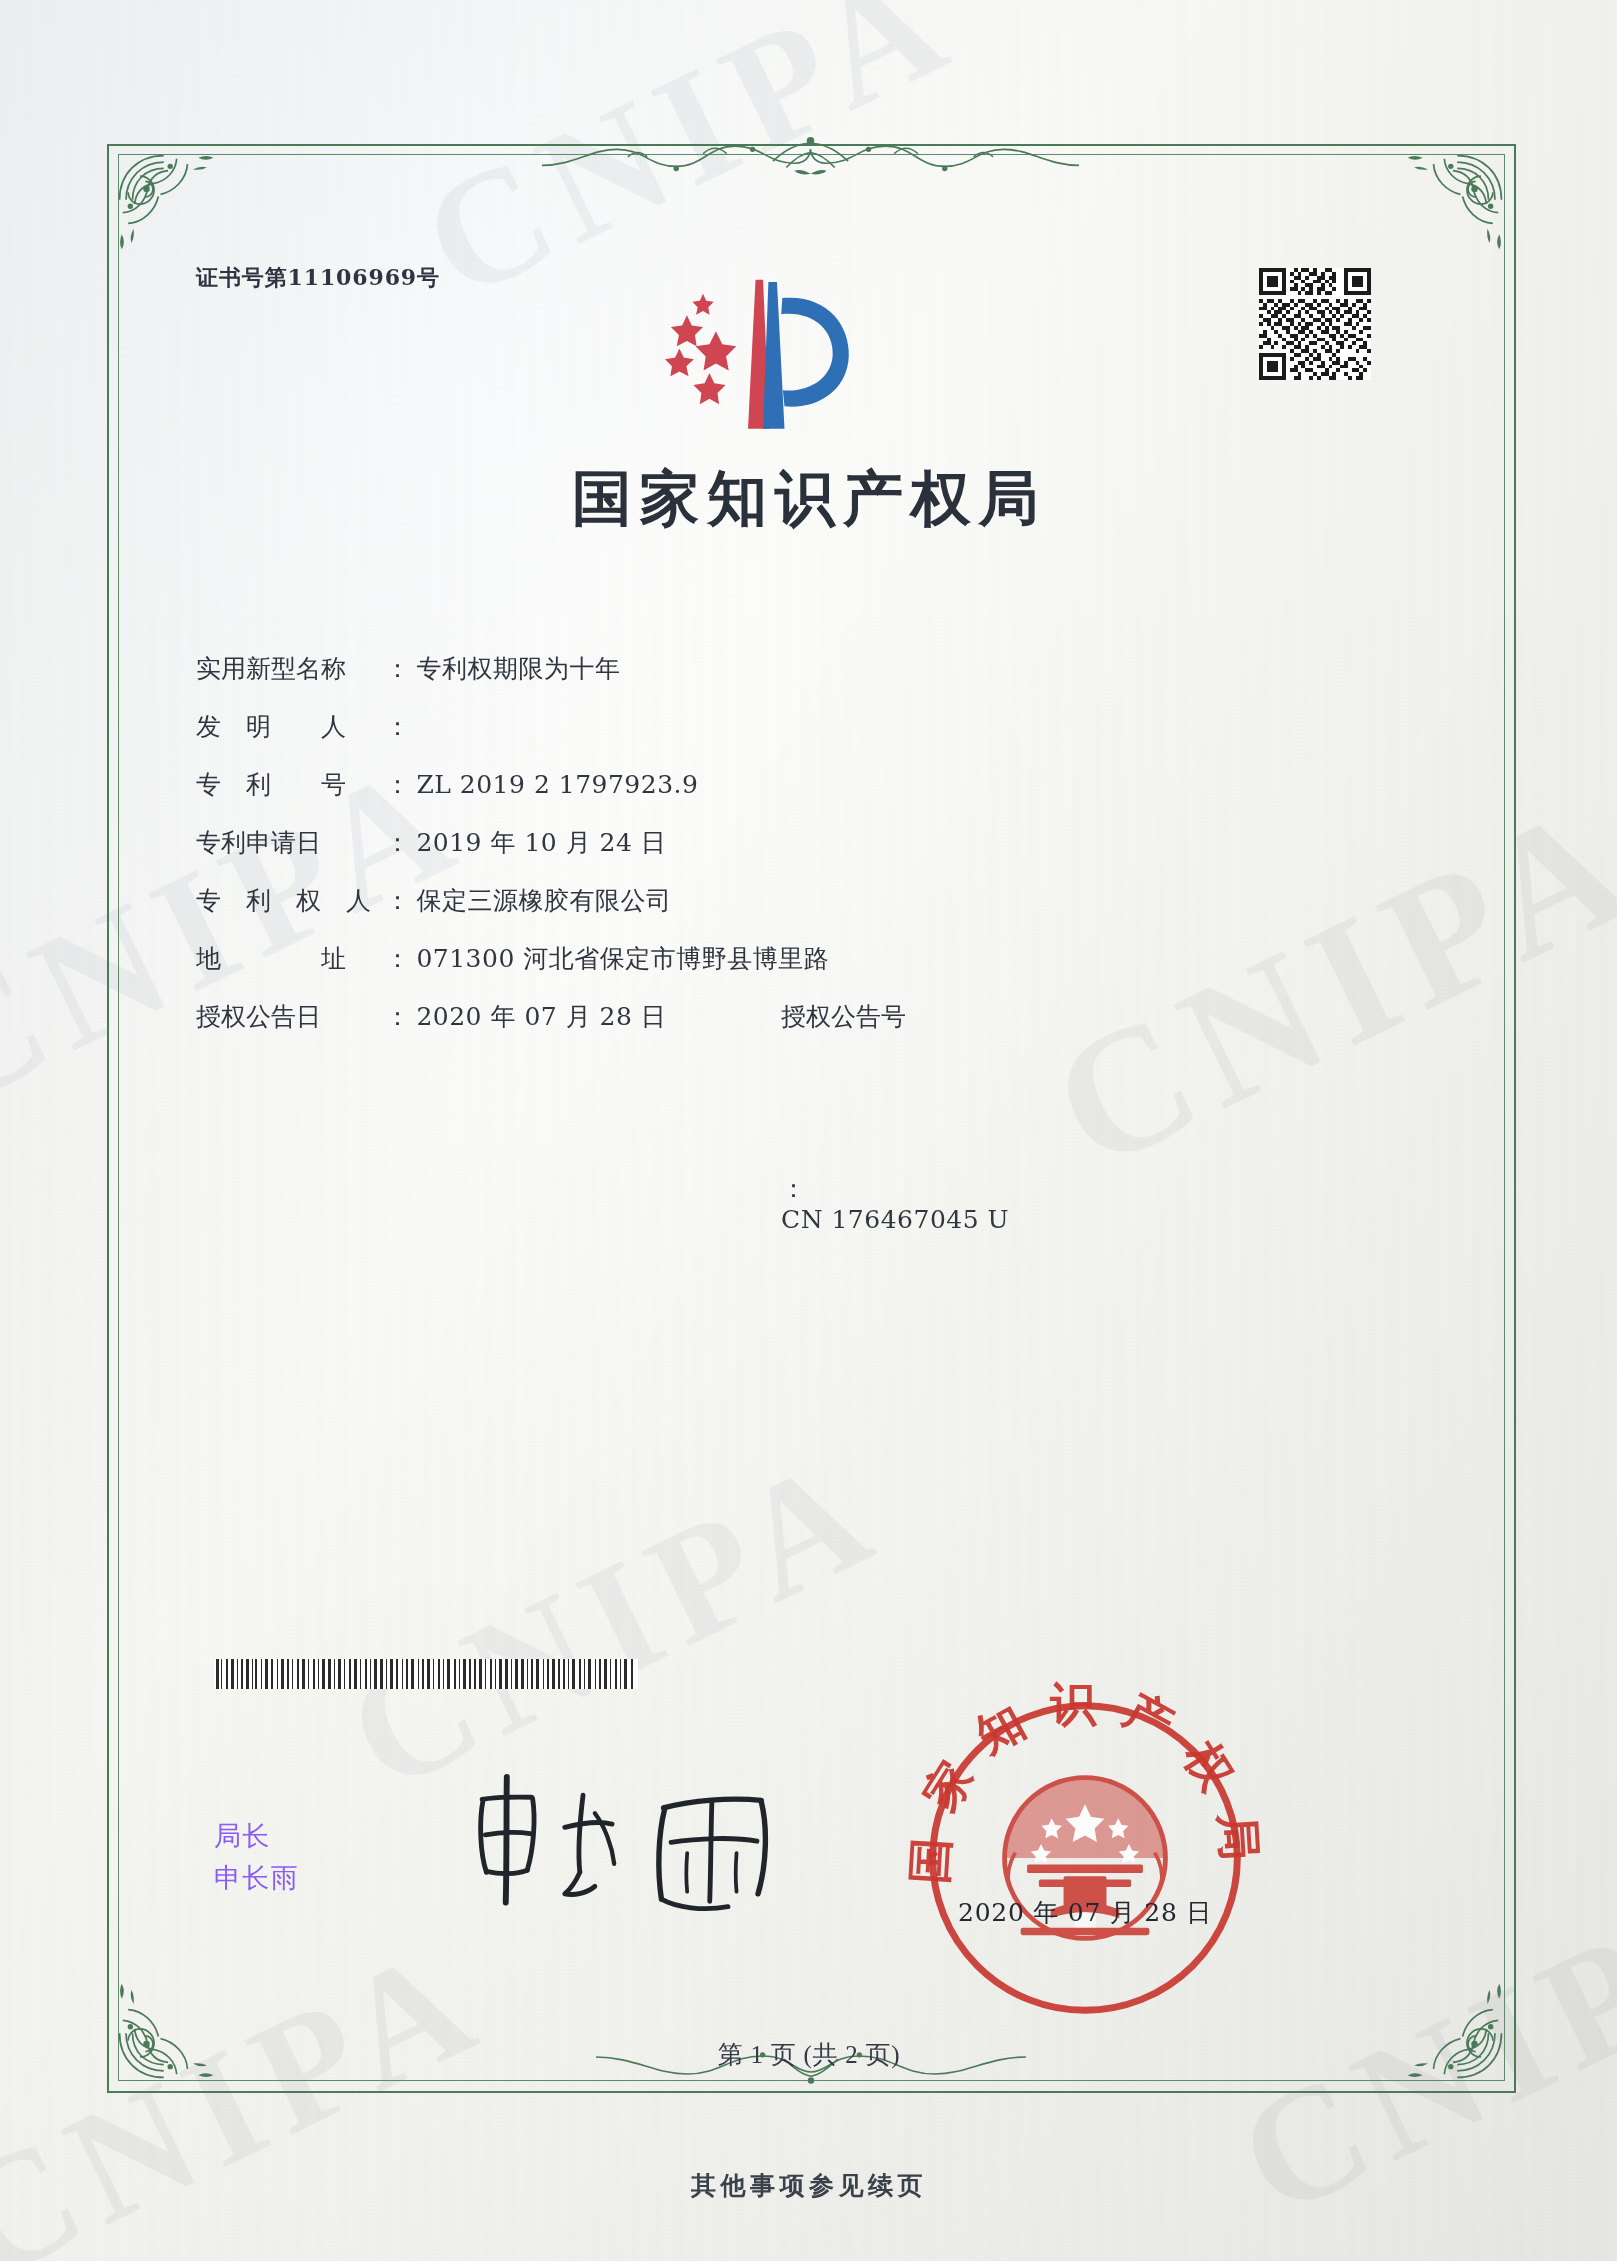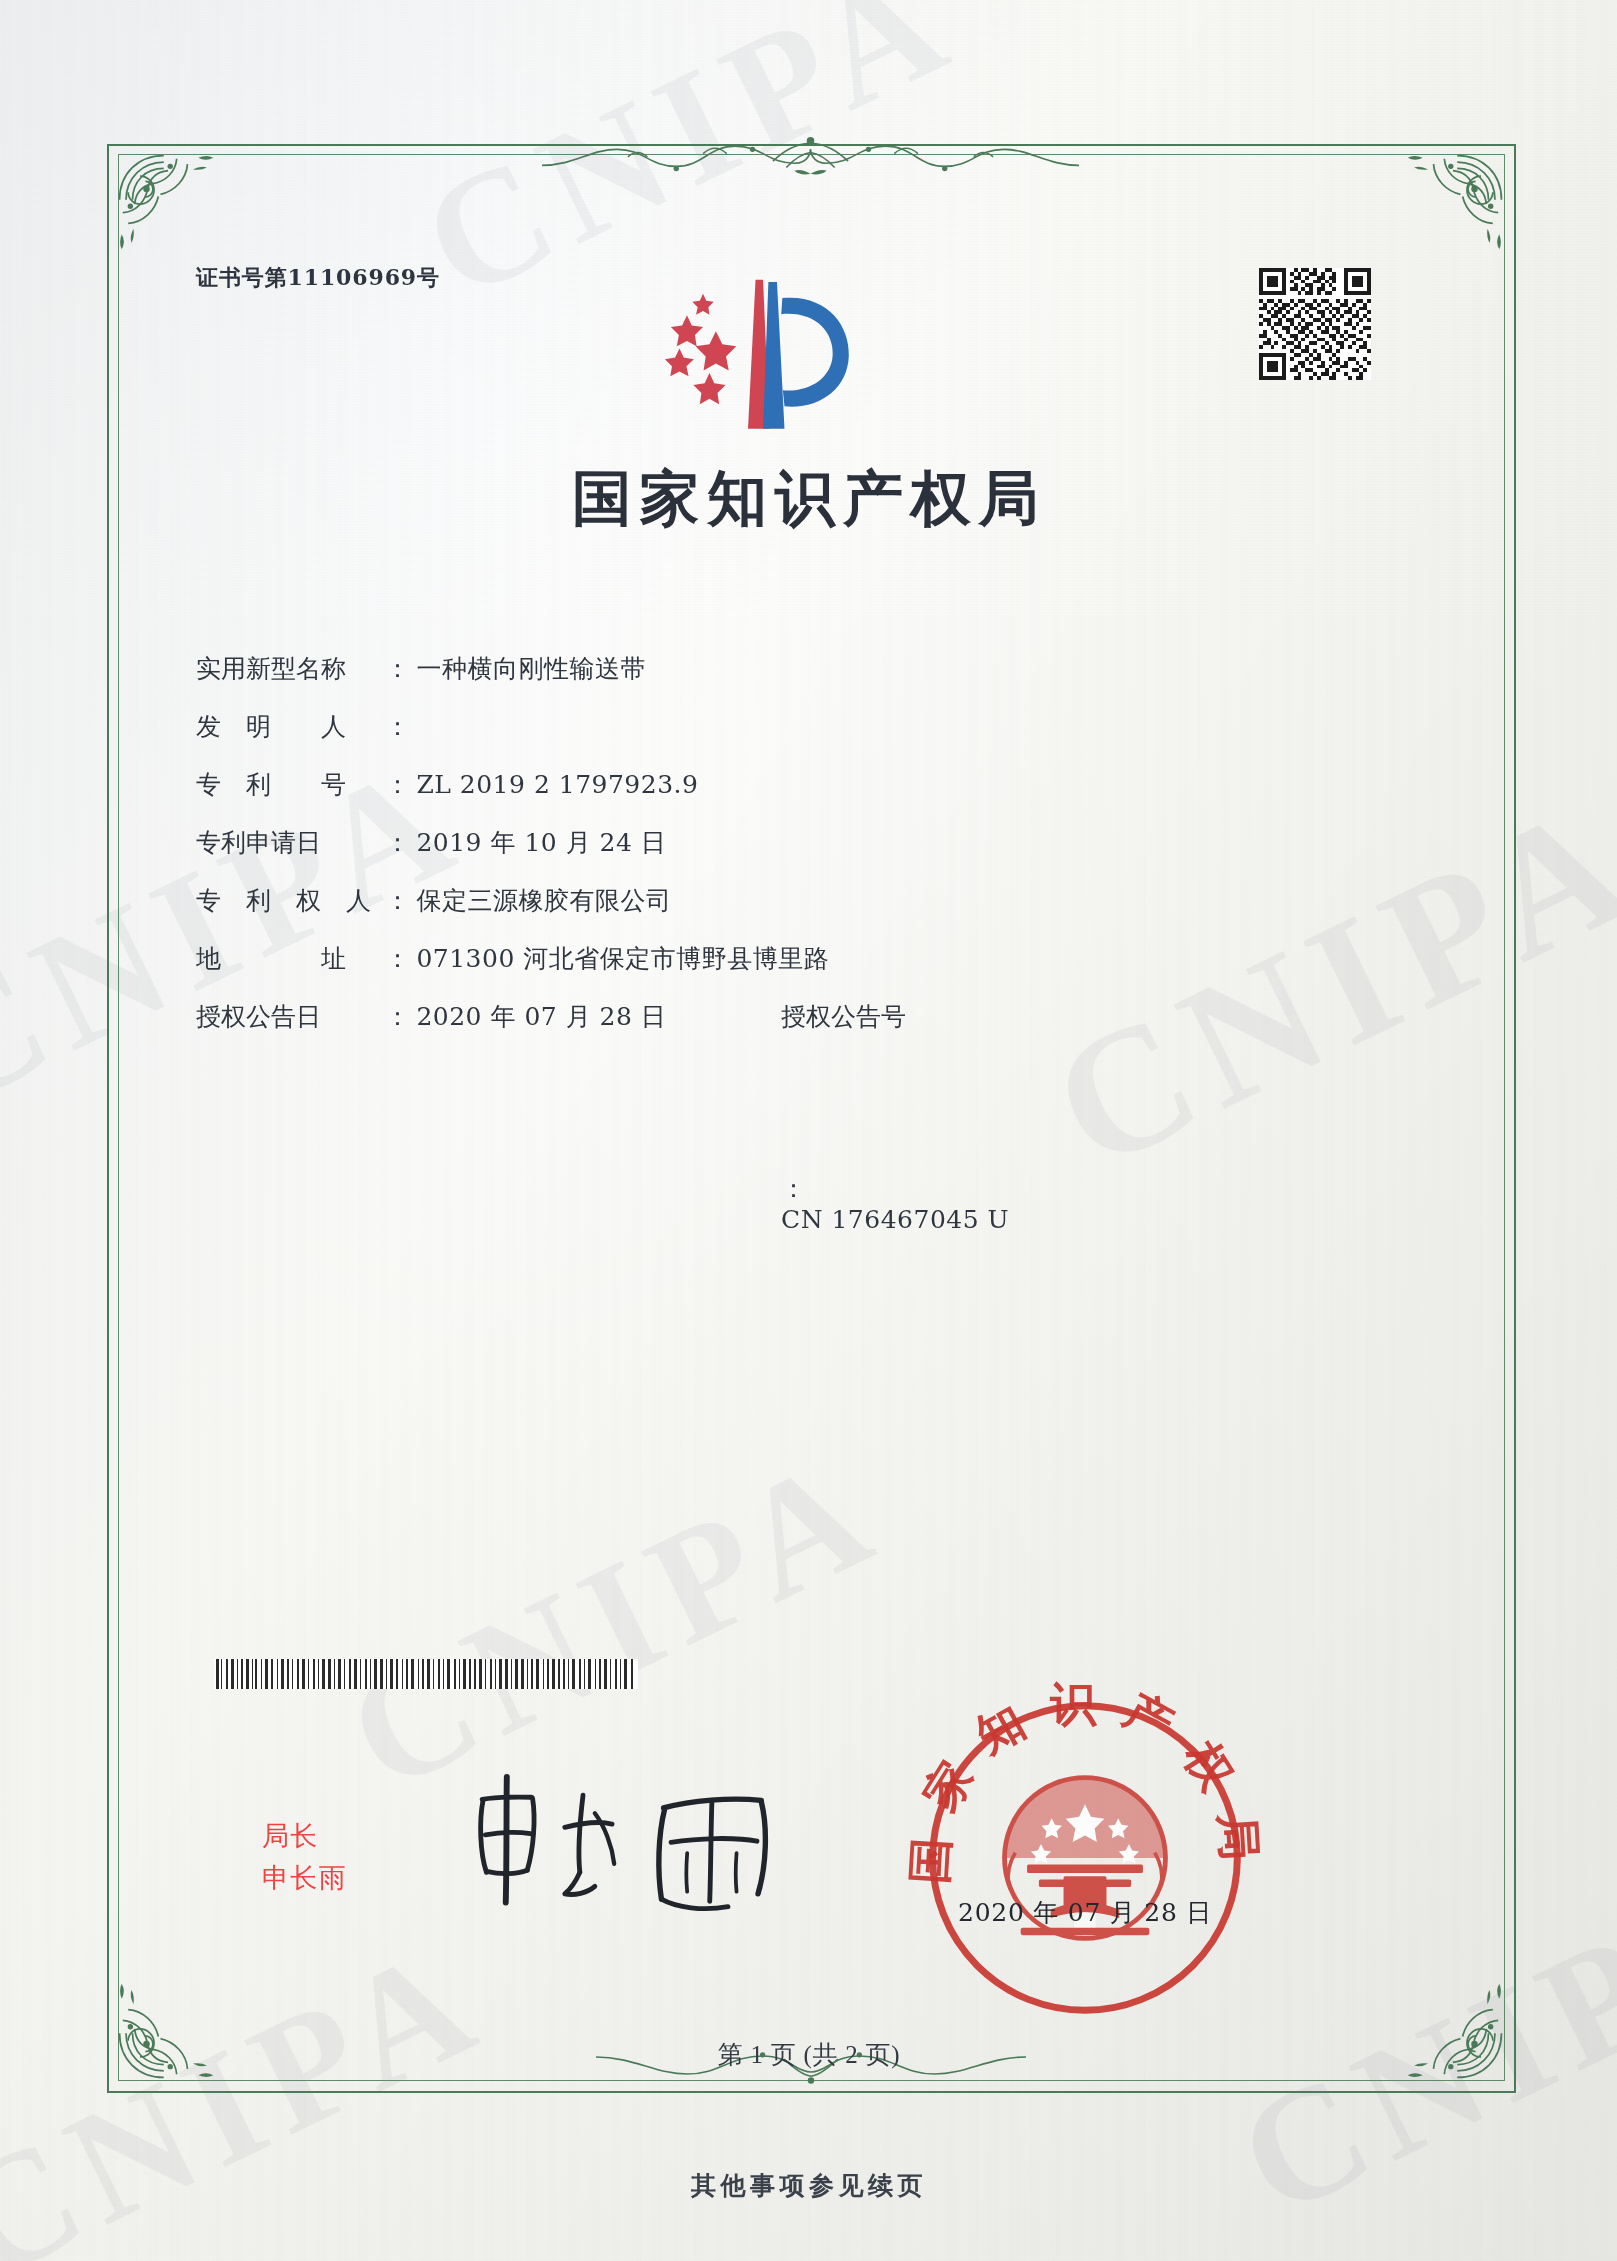--- a/index.html
+++ b/index.html
@@ -109,21 +109,21 @@
   
   .barcode{
     position:absolute;left:214px;top:1659px;width:424px;height:30px;
     overflow:hidden;
   }
   .barcode svg{width:100%;height:100%;display:block;}
 
   
   .sig-labels{
     position:absolute;left:214px;top:1815px;
-    font-size:27px;line-height:42px;color:#ef4444;letter-spacing:.05em;margin-left:48px;
+    font-size:27px;line-height:42px;color:#8b5cf6;letter-spacing:.05em;
   }
   .signature{
     position:absolute;left:451px;top:1767px;width:365px;height:156px;
   }
   .signature svg{width:100%;height:100%;display:block;}
 
   
   .seal{position:absolute;left:908px;top:1681px;width:354px;height:354px;}
   .seal svg{width:100%;height:100%;display:block;}
   .seal-date{
@@ -539,21 +539,21 @@
   </svg>
 </div>
 
 <div class="doc-title">国家知识产权局</div>
 
 <div class="fields">
 
   <div class="frow">
     <span class="flabel tight">实用新型名称</span>
     <span class="fcolon">：</span>
-    <span class="fvalue">一种横向刚性输送带</span>
+    <span class="fvalue">专利权期限为十年</span>
   </div>
 
   <div class="frow">
     <span class="flabel tight">发　明　　人</span>
     <span class="fcolon">：</span>
   </div>
 
   <div class="frow">
     <span class="flabel tight">专　利　　号</span>
     <span class="fcolon">：</span>

